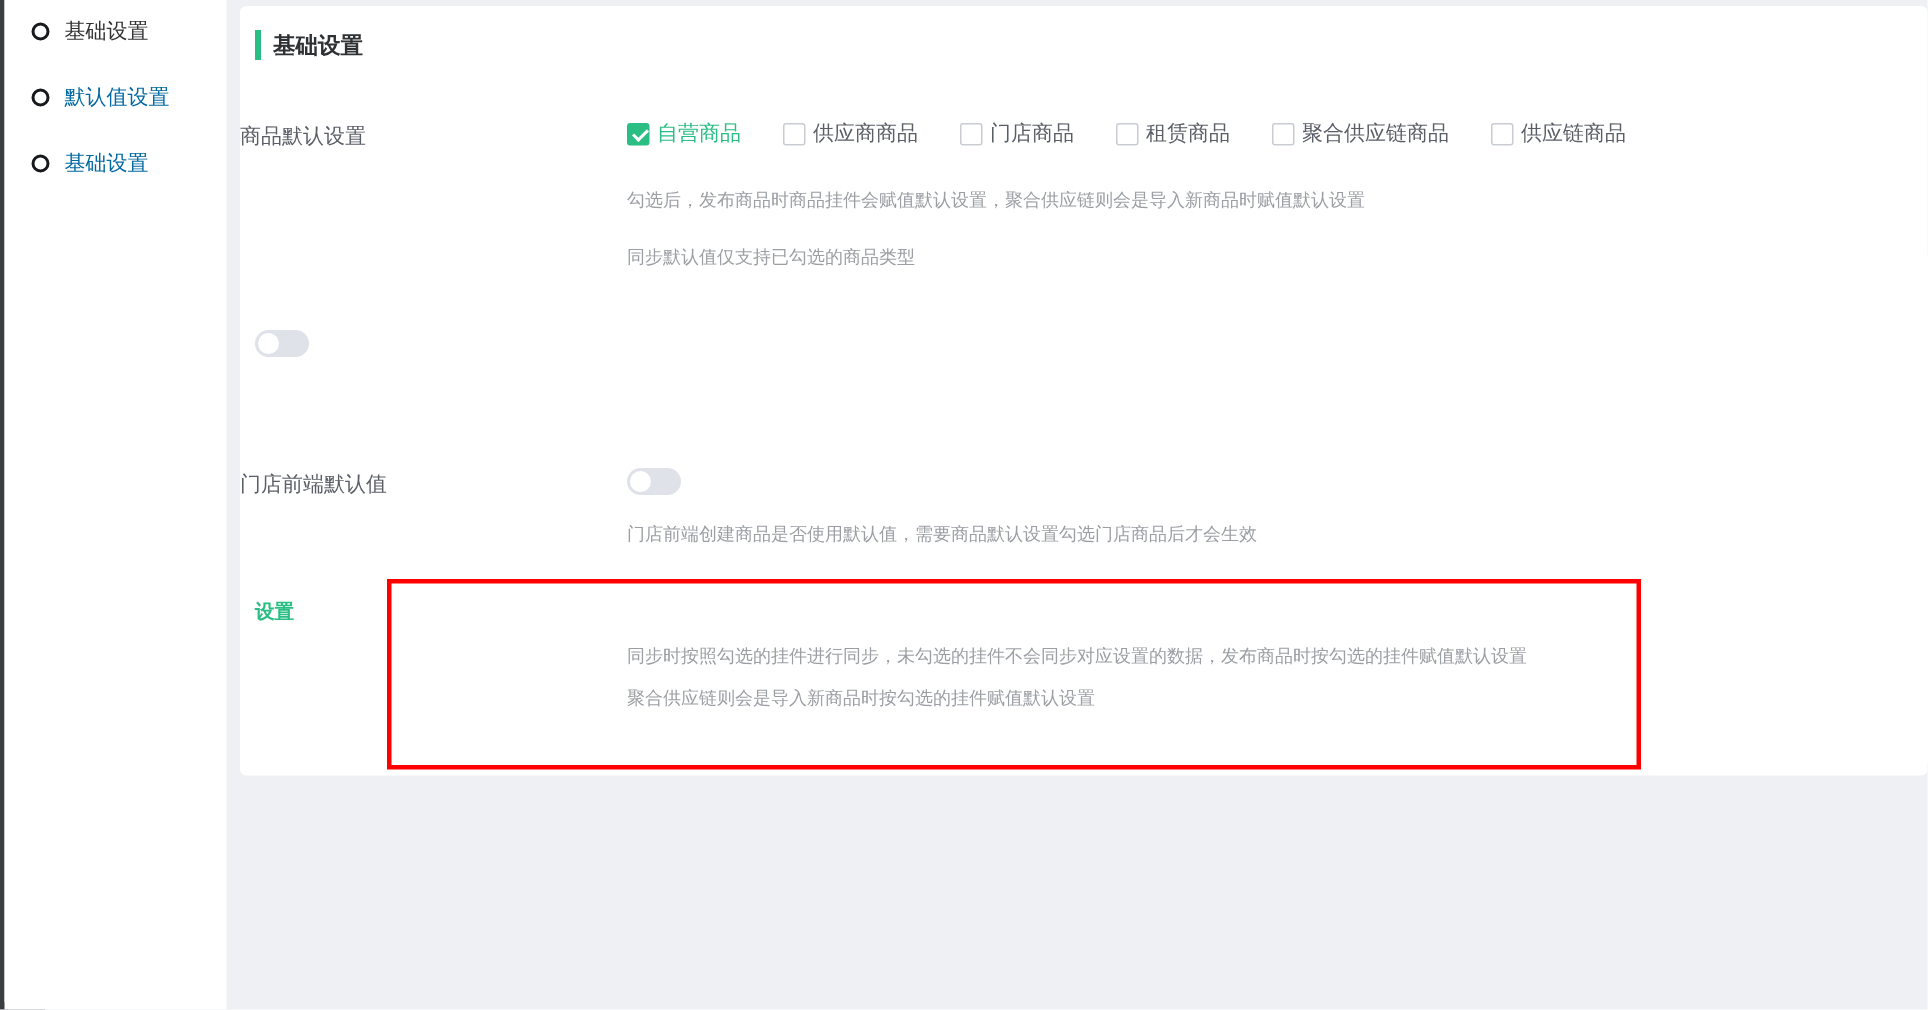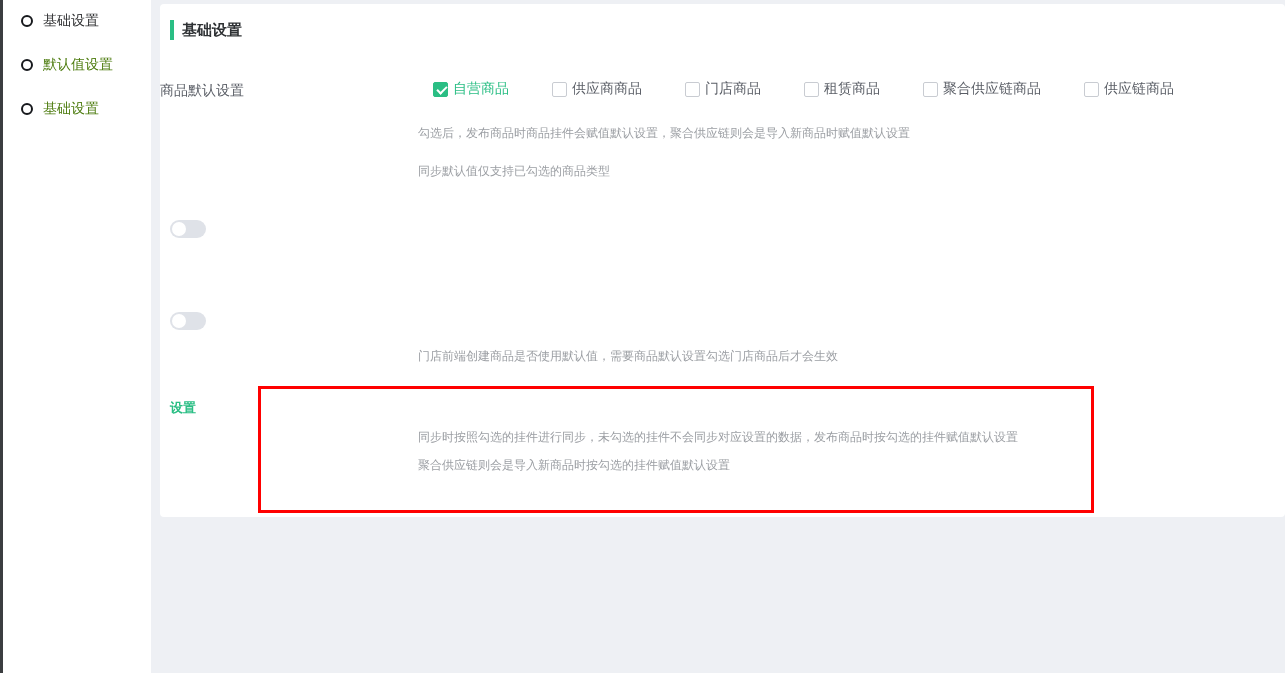--- a/index.html
+++ b/index.html
@@ -23,36 +23,36 @@
   .dark-edge{position:absolute;left:0;top:0;width:3px;height:673px;background:var(--dark);}
   .dark-corner{position:absolute;left:0;top:668px;width:30px;height:5px;background:var(--dark);}
   
   .sidebar{
     position:absolute;left:3px;top:0;width:148px;height:673px;
     background:#fff;display:flex;flex-direction:column;
     padding:6px 0 0 18px;gap:14px;
   }
   .side-item{display:flex;align-items:center;gap:10px;height:30px;cursor:pointer;}
   .side-circle{width:12px;height:12px;border:2px solid #17191d;border-radius:50%;flex:0 0 auto;}
-  .side-label{font-size:14px;color:#4d7c0f;white-space:nowrap;}
+  .side-label{font-size:14px;color:#0369a1;white-space:nowrap;}
   .side-item.active .side-label{color:#303133;}
   
   .card{
     position:absolute;left:160px;top:4px;right:0;height:513px;
     background:#fff;border-radius:4px;
   }
   .card-title{position:absolute;left:10px;top:16px;display:flex;align-items:center;gap:8px;}
   .title-bar{width:4px;height:20px;background:var(--accent);}
   .title-text{font-size:15px;font-weight:bold;color:var(--title);}
   .row{position:absolute;left:0;right:0;display:flex;align-items:flex-start;}
   .row-label{width:248px;text-align:left;font-size:14px;color:var(--label);line-height:20px;white-space:nowrap;}
   .row-content{margin-left:10px;display:flex;align-items:center;}
   .hint{position:absolute;left:258px;font-size:12px;color:var(--hint);line-height:18px;white-space:nowrap;}
   
-  .cb{display:inline-flex;align-items:center;gap:5px;margin-right:28px;cursor:pointer;margin-left:15px;}
+  .cb{display:inline-flex;align-items:center;gap:5px;margin-right:28px;cursor:pointer;}
   .cb-box{width:15px;height:15px;border:1px solid var(--border);border-radius:2px;background:#fff;position:relative;flex:0 0 auto;}
   .cb.checked .cb-box{background:var(--accent);border-color:var(--accent);}
   .cb.checked .cb-box::after{
     content:"";position:absolute;left:3px;top:3px;width:8px;height:4px;
     border-left:2px solid #fff;border-bottom:2px solid #fff;transform:rotate(-45deg);
   }
   .cb-label{font-size:14px;color:var(--label);white-space:nowrap;}
   .cb.checked .cb-label{color:var(--accent);}
   
   .toggle{width:36px;height:18px;border-radius:9px;background:#dfe2e8;position:relative;cursor:pointer;flex:0 0 auto;}
@@ -125,20 +125,21 @@
   <div class="hint" style="top:120px">勾选后，发布商品时商品挂件会赋值默认设置，聚合供应链则会是导入新商品时赋值默认设置</div>
   <div class="hint" style="top:158px">同步默认值仅支持已勾选的商品类型</div>
 
   <div class="row" style="top:216px">
     <div class="row-content">
       <span class="toggle"></span>
     </div>
   </div>
 
   <div class="row" style="top:308px">
+    <div class="row-label">门店前端默认值</div>
     <div class="row-content">
       <span class="toggle"></span>
     </div>
   </div>
   <div class="hint" style="top:343px">门店前端创建商品是否使用默认值，需要商品默认设置勾选门店商品后才会生效</div>
 
   <div class="row" style="top:394px">
     <div class="row-content">
       <span class="link">设置</span>
     </div>

